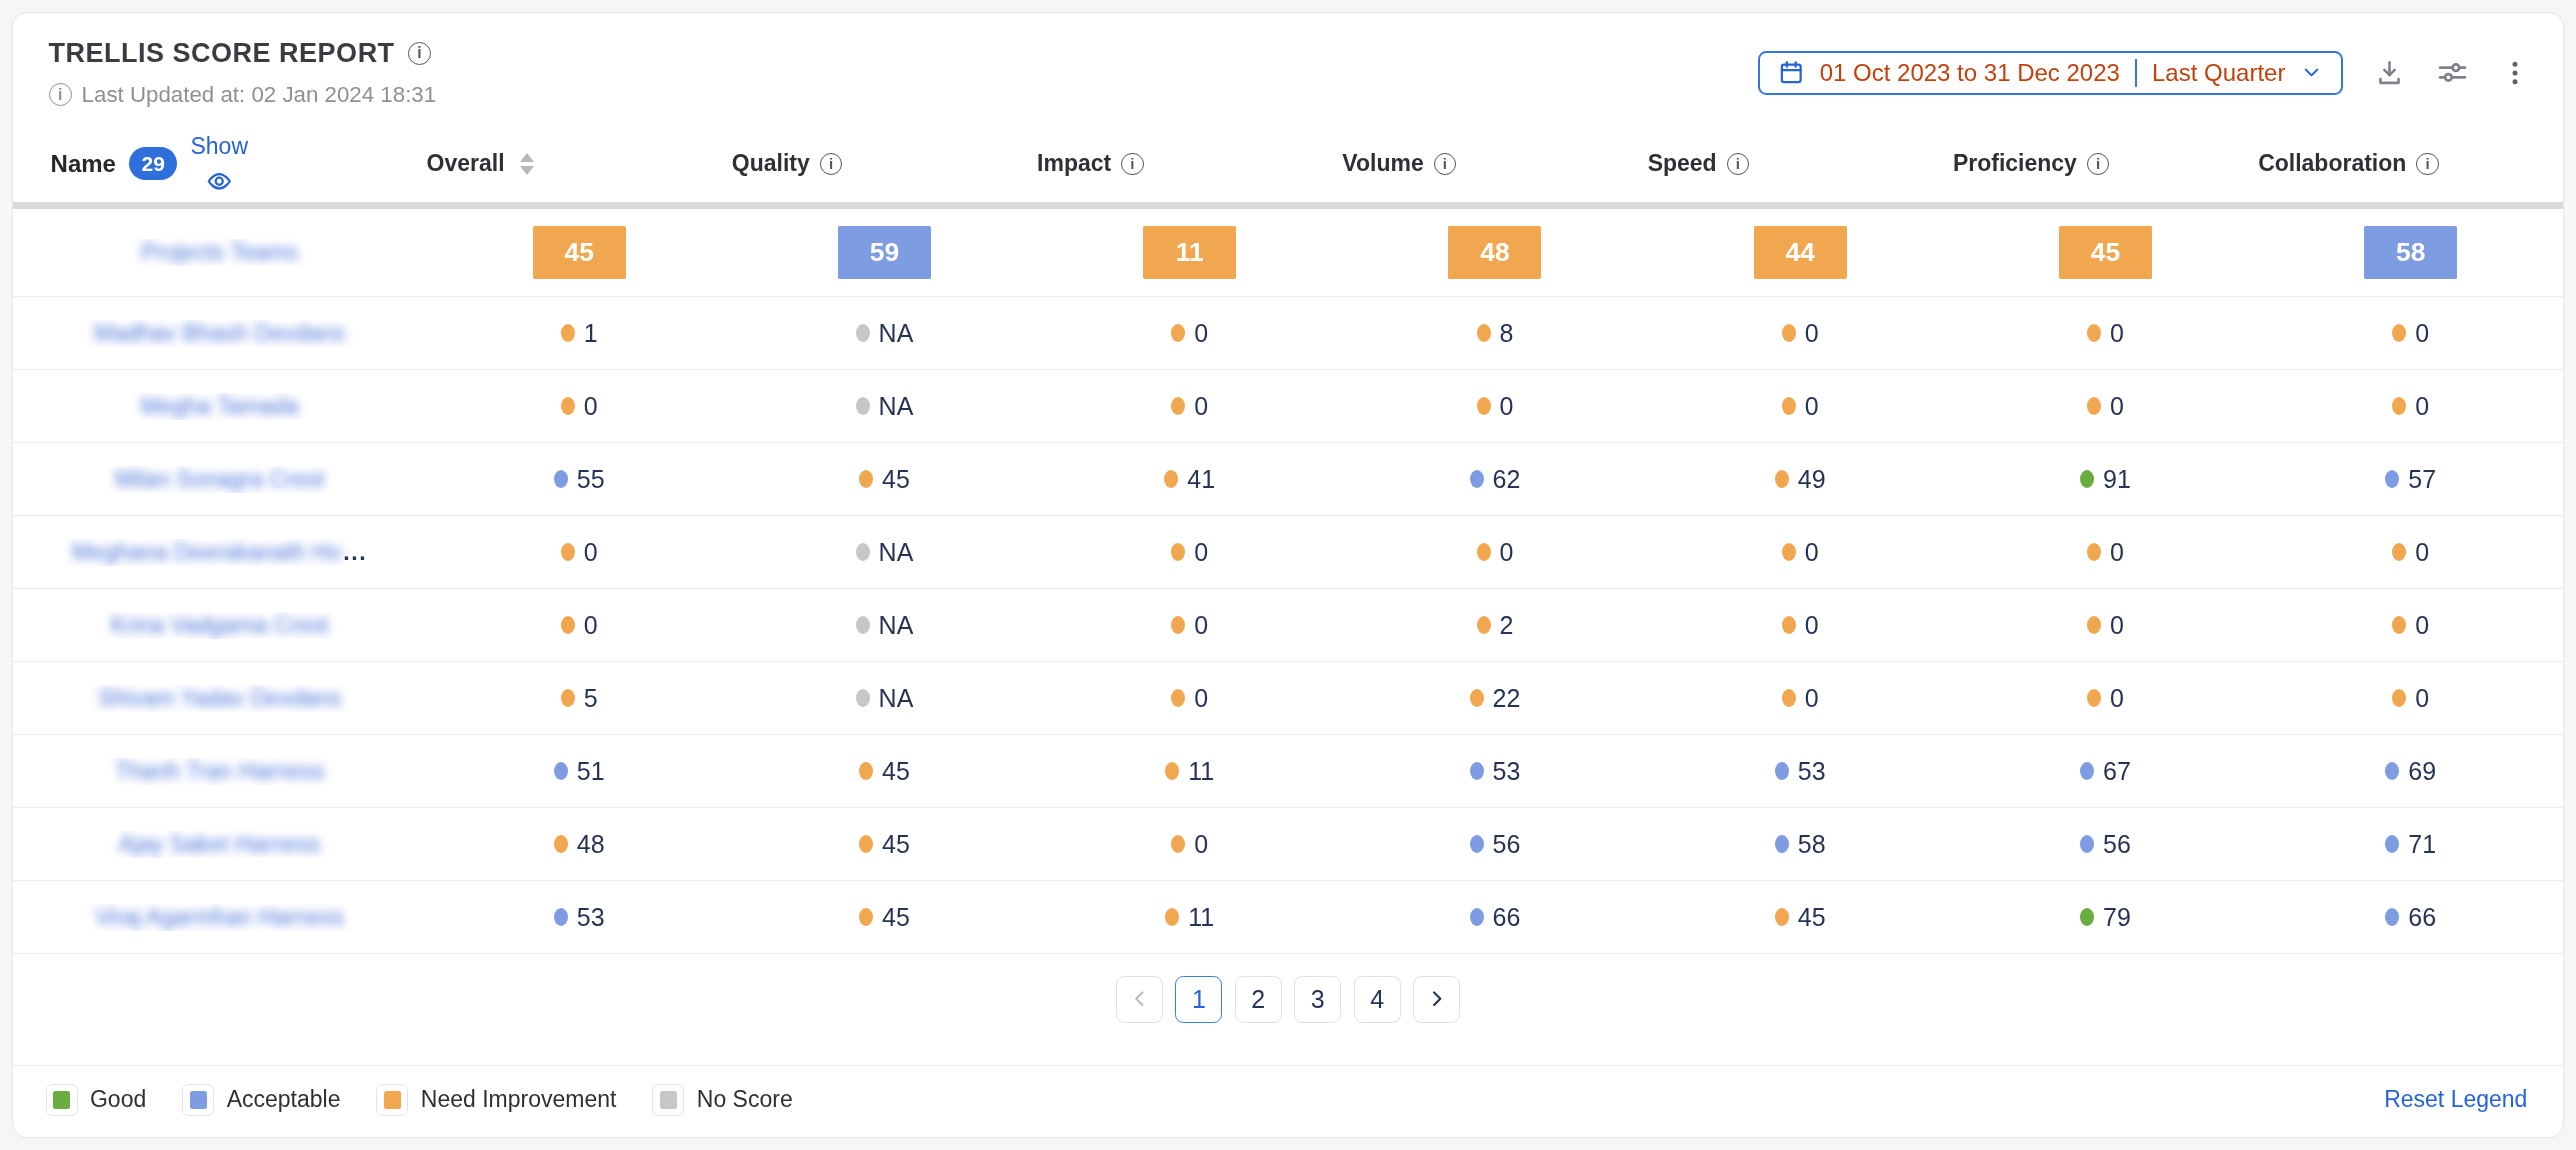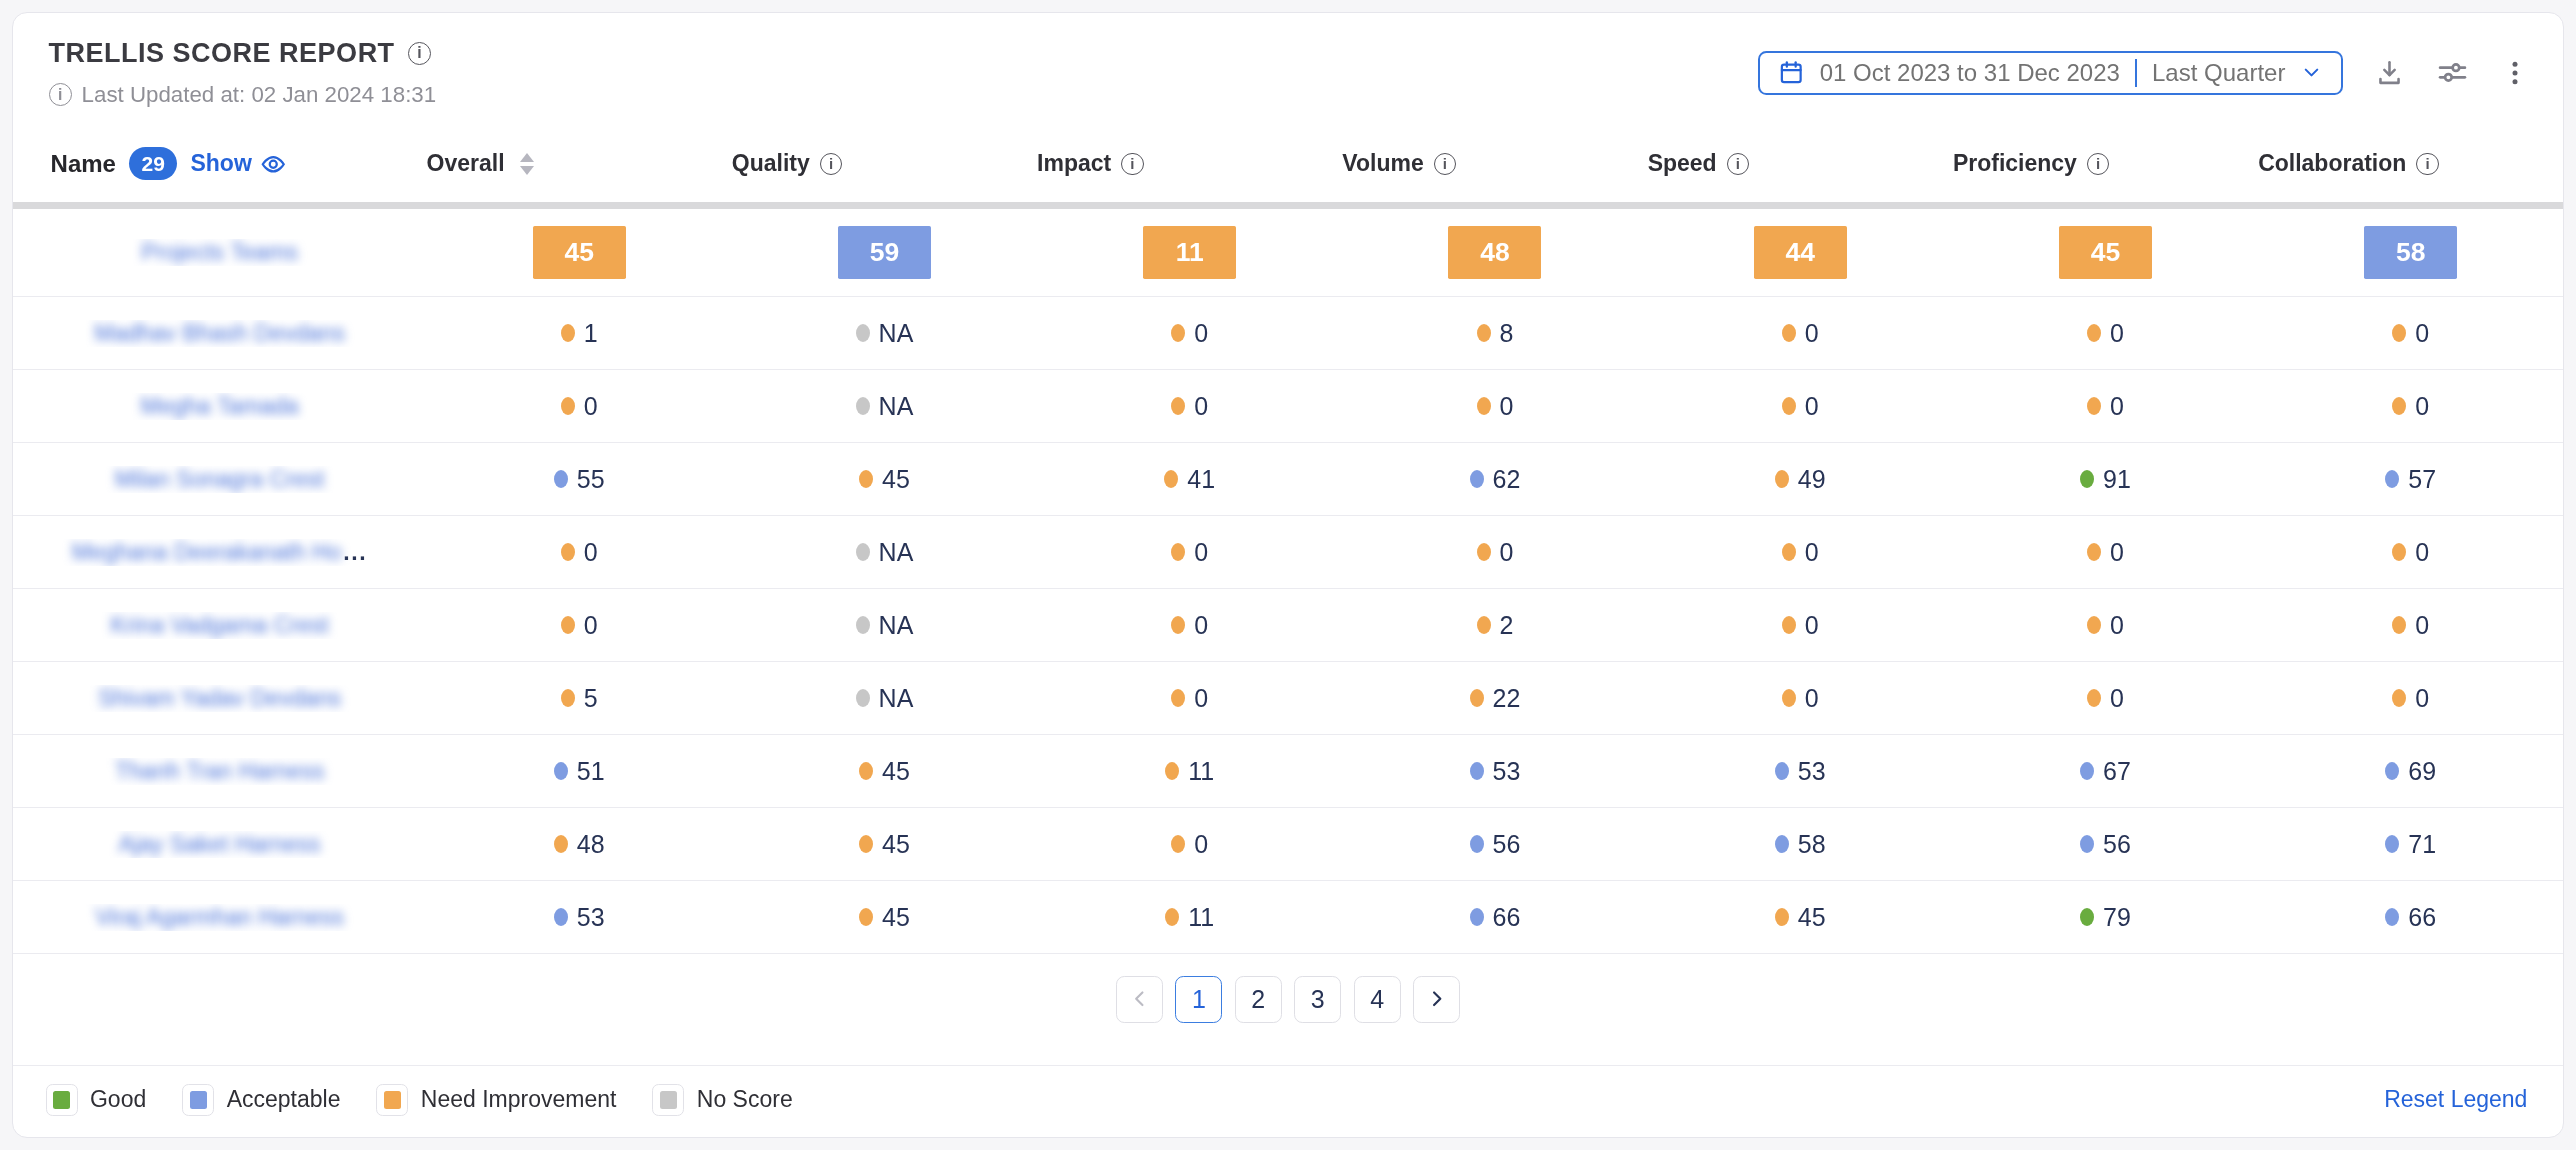--- a/index.html
+++ b/index.html
@@ -30,35 +30,35 @@
   .info { width: 23px; height: 23px; border: 1.8px solid currentColor; border-radius: 50%;
     display: inline-flex; align-items: center; justify-content: center; flex: none;
     font-size: 15.7px; font-weight: 700; line-height: 1; }
   .info::after { content: "i"; }
   .title-row .info { color: #55555c; }
 
   .controls { display: flex; align-items: center; gap: 31px; }
   .date-btn {
     display: flex; align-items: center; gap: 15px;
     border: 2.1px solid #3575dd; border-radius: 8.3px;
-    padding: 6px 18px; background: #fff; color: #737373;
+    padding: 6px 18px; background: #fff; color: #c2410c;
     font-size: 24px; font-weight: 500; cursor: pointer;
   }
   .date-btn .vbar { width: 2.1px; height: 28px; background: #3575dd; }
   .icon-btn { background: none; border: none; cursor: pointer; color: #80808a; display: flex; align-items: center; }
 
   
   .grid-row { display: grid; grid-template-columns: 414px repeat(7, 1fr); align-items: center; }
   .thead { height: 76px; }
   .th-name { display: flex; align-items: center; gap: 13.2px; padding-left: 38px; }
   .th-name .label { font-size: 24px; font-weight: 700; color: #27272c; }
   .count-badge { background: #2e6fdb; color: #fff; font-size: 21px; font-weight: 600;
     border-radius: 827px; padding: 4.1px 12.4px; line-height: 1.2; }
-  .show-toggle { display: flex; align-items: flex-end; gap: 8.3px; color: #2563d9;
-    font-size: 23px; font-weight: 700; background: none; border: none; cursor: pointer; }
+  .show-toggle { display: flex; align-items: center; gap: 8.3px; color: #2563d9;
+    font-size: 23px; font-weight: 400; background: none; border: none; cursor: pointer; flex-direction: column; }
   .th { display: flex; align-items: center; justify-content: flex-start; gap: 10px;
     font-size: 23px; font-weight: 600; color: #2f2f35; }
   .th .info { color: #55555c; width: 22.3px; height: 22.3px; font-size: 15px; }
   .sort { display: inline-flex; flex-direction: column; gap: 4.1px; margin-left: 5px; cursor: pointer; }
   .sort i { width: 0; height: 0; border-left: 7.4px solid transparent; border-right: 7.4px solid transparent; display: block; }
   .sort .up { border-bottom: 9px solid #b6b6bf; }
   .sort .down { border-top: 9px solid #b6b6bf; }
 
   .divider-thick { height: 7.4px; background: #d9d9db; width: 100%; flex: none; }
 

